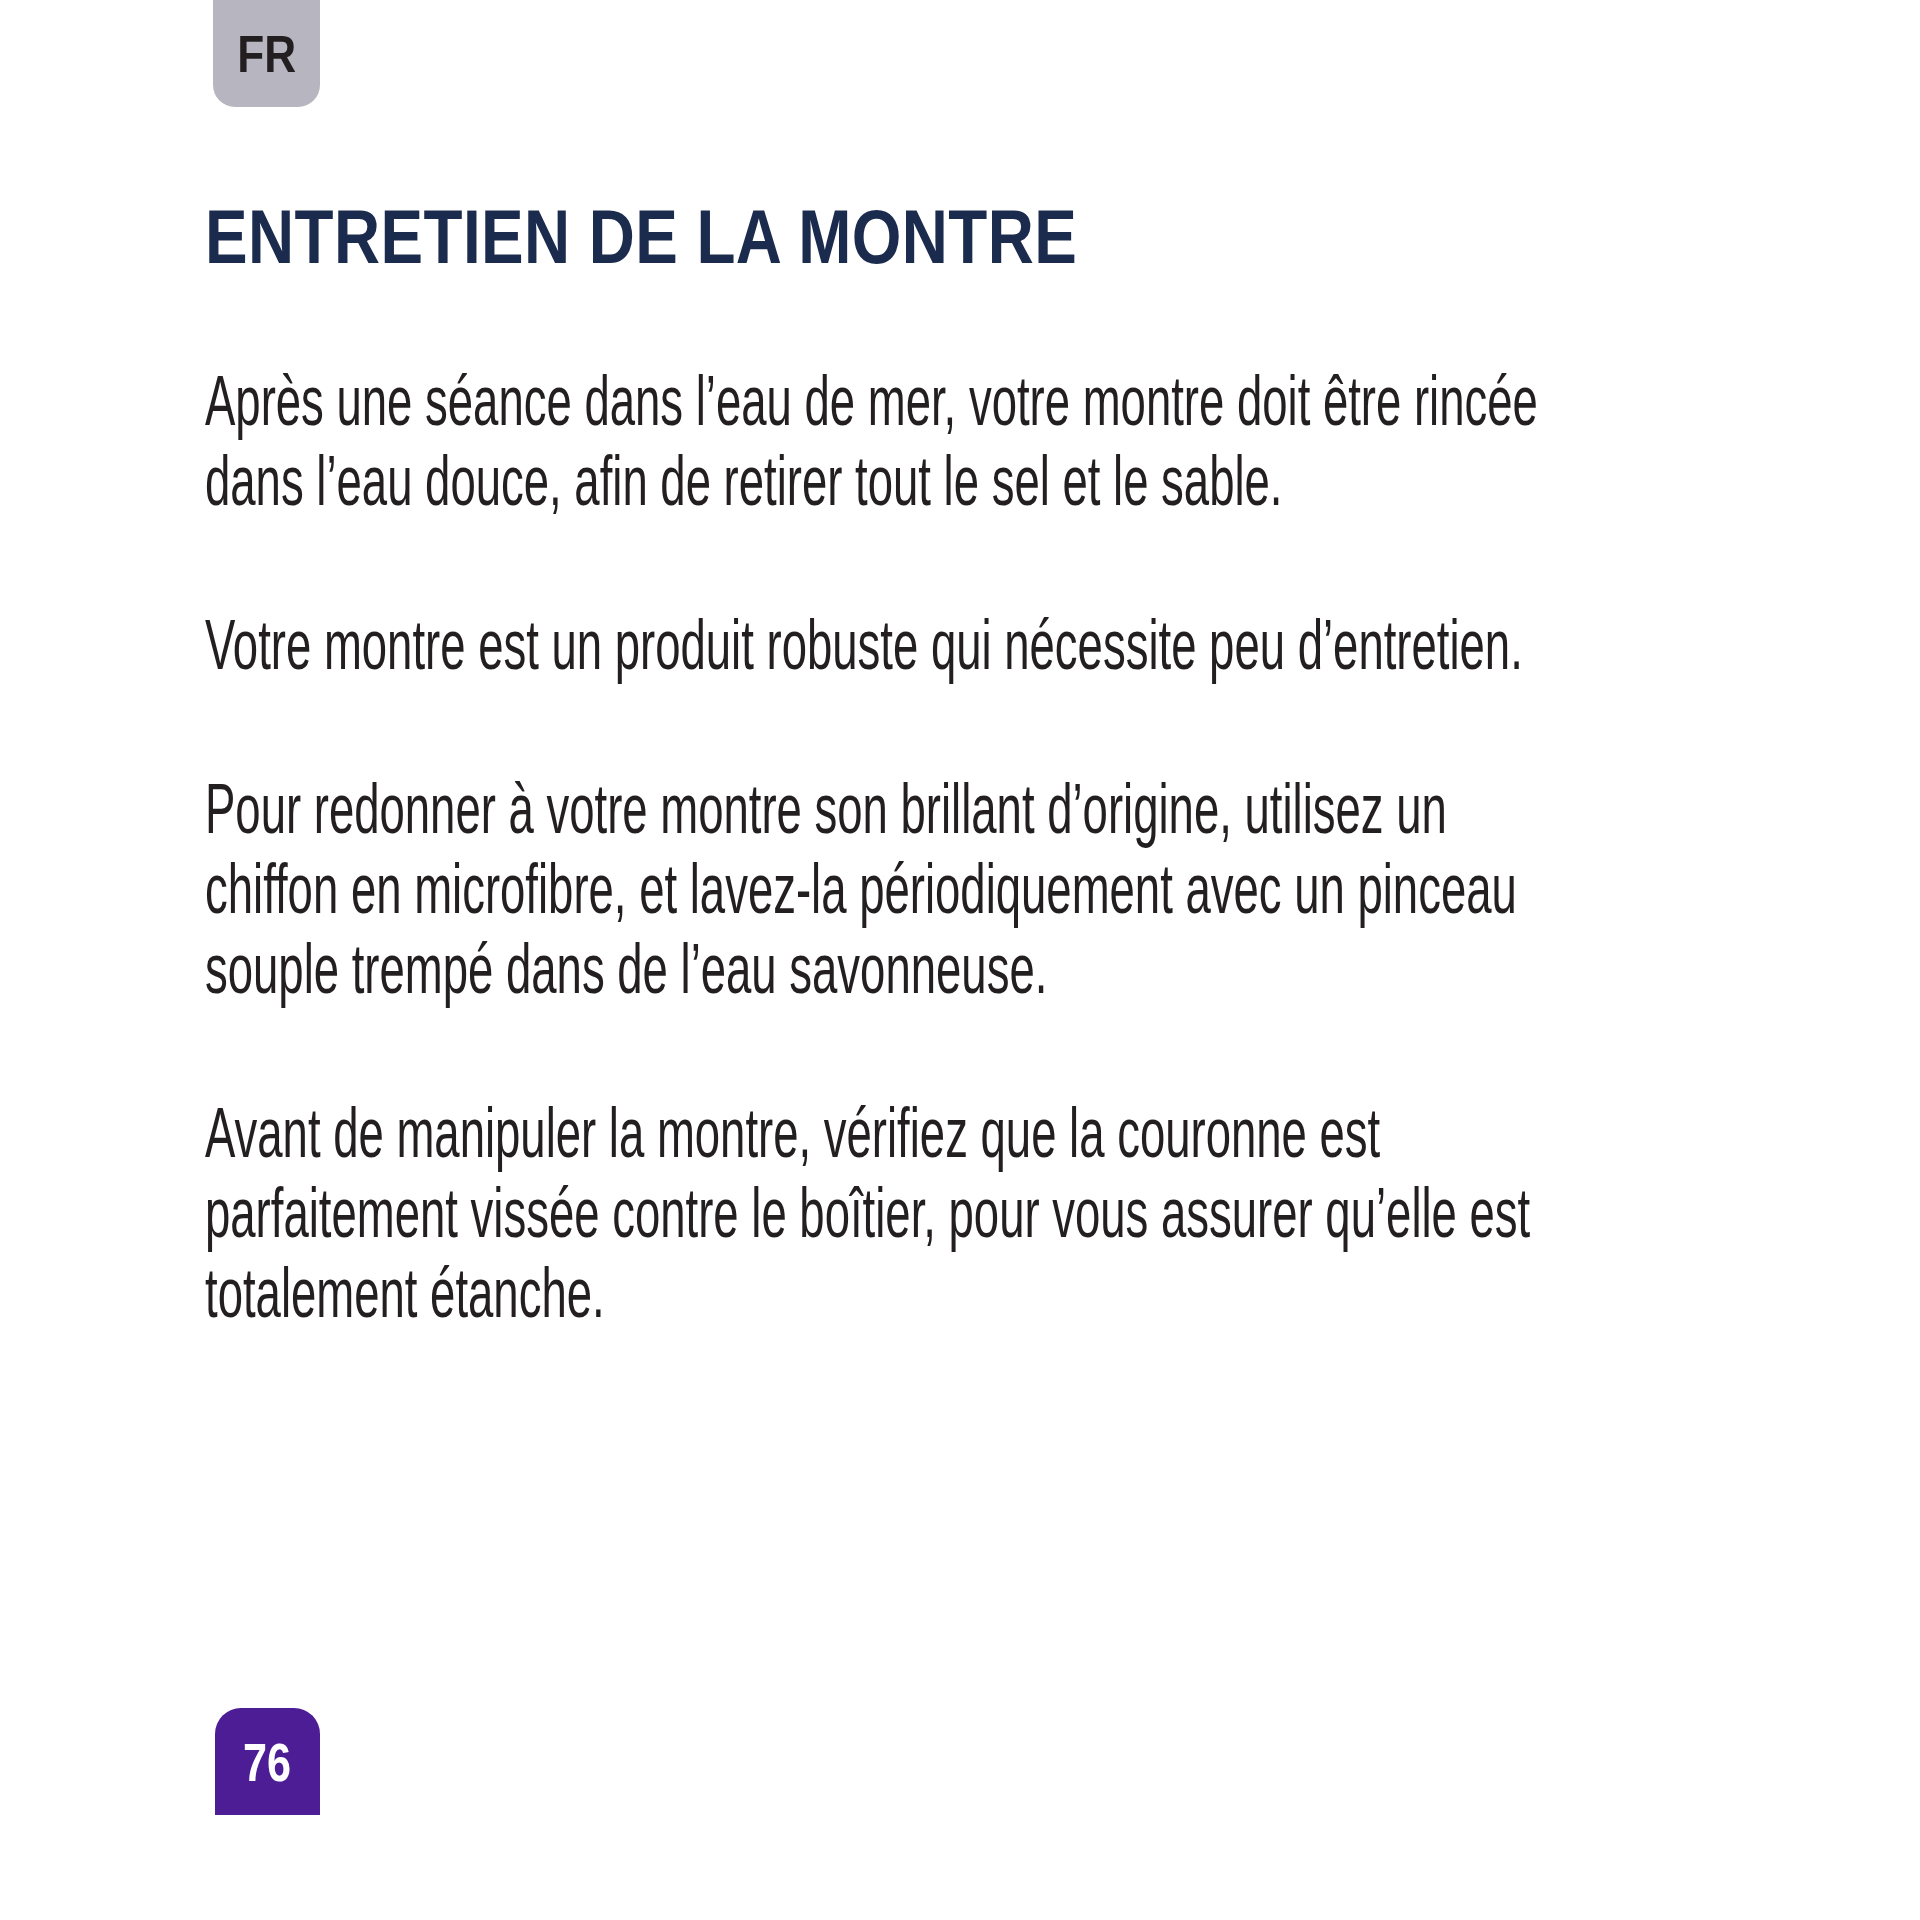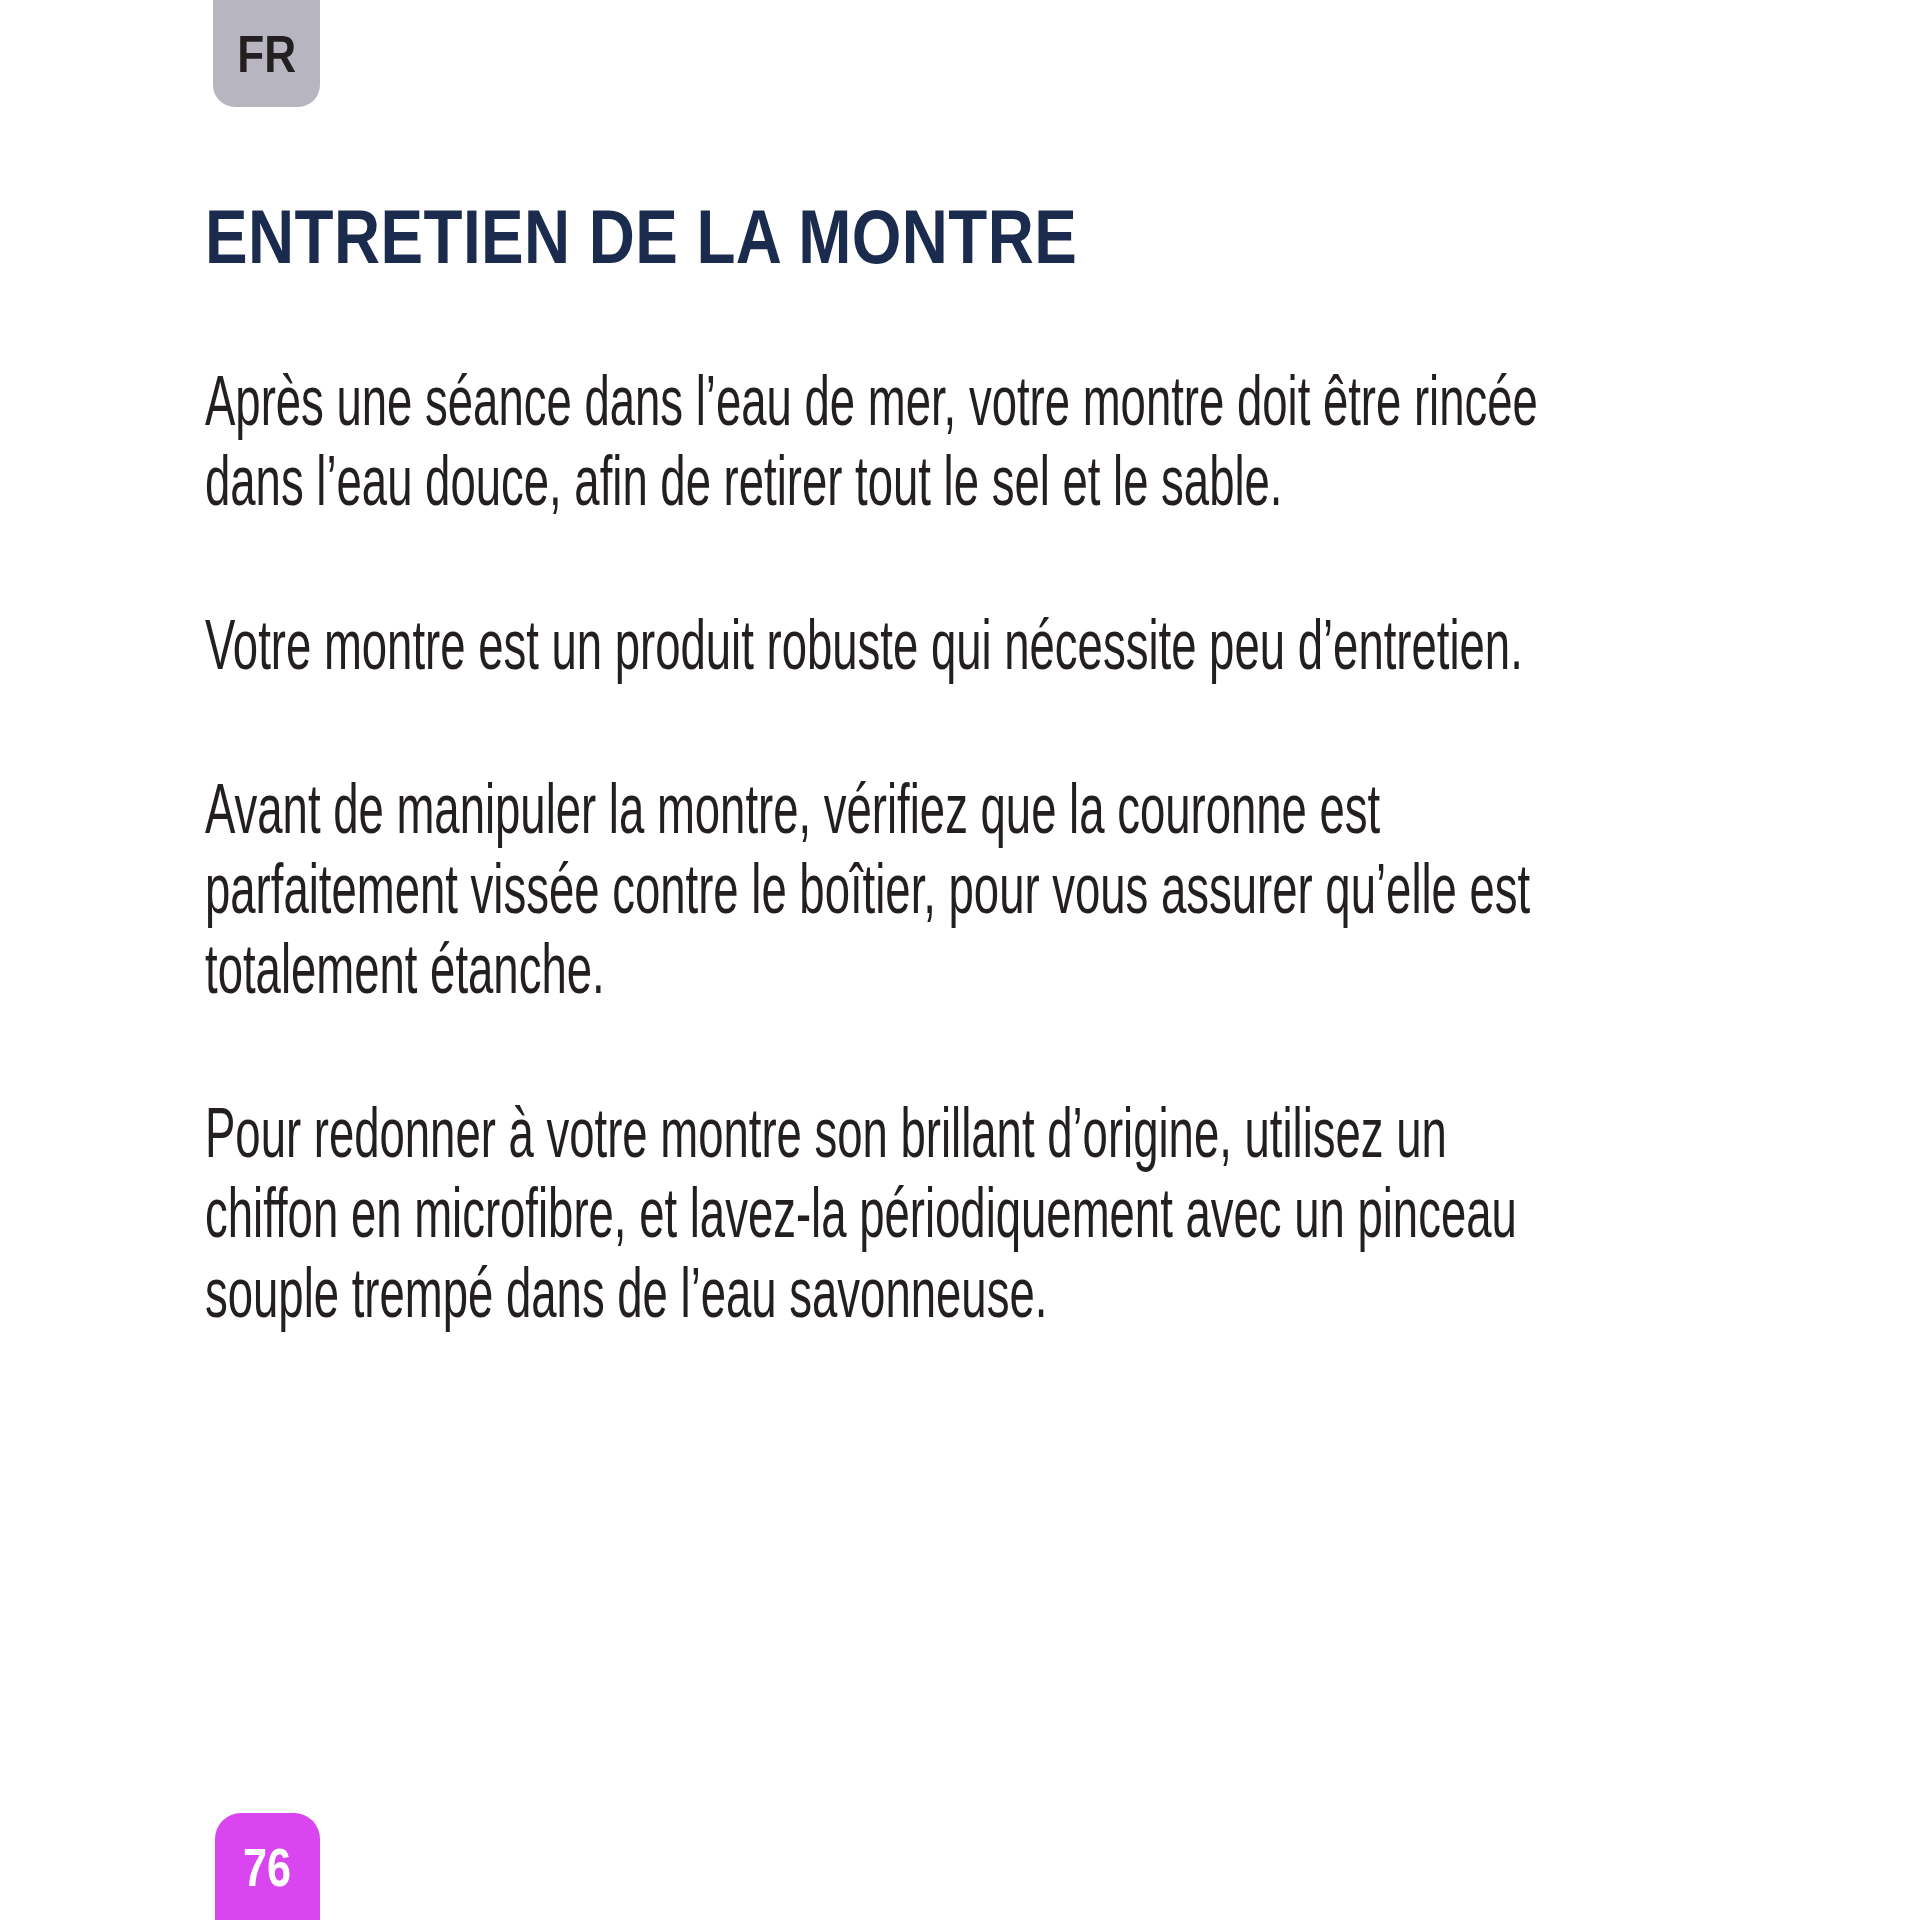--- a/index.html
+++ b/index.html
@@ -67,24 +67,24 @@
     height: 80px;
     white-space: nowrap;
     transform: scaleX(0.65);
     transform-origin: 0 50%;
     font-weight: 400;
   }
   
   .page-number-badge {
     position: absolute;
     left: 215px;
-    top: 1813px;
+    top: 1708px;
     width: 105px;
     height: 107px;
-    background: #d946ef;
+    background: #4c1d95;
     border-radius: 26px 26px 0 0;
     display: flex;
     align-items: center;
     justify-content: center;
     text-align: center;
   }
   .page-number-badge .txt {
     font-size: 54px;
     font-weight: bold;
     color: #ffffff;
@@ -107,29 +107,29 @@
     <div class="paragraph">
       <div class="line">Après une séance dans l’eau de mer, votre montre doit être rincée</div>
       <div class="line">dans l’eau douce, afin de retirer tout le sel et le sable.</div>
     </div>
 
     <div class="paragraph">
       <div class="line">Votre montre est un produit robuste qui nécessite peu d’entretien.</div>
     </div>
 
     <div class="paragraph">
+      <div class="line">Pour redonner à votre montre son brillant d’origine, utilisez un</div>
+      <div class="line">chiffon en microfibre, et lavez-la périodiquement avec un pinceau</div>
+      <div class="line">souple trempé dans de l’eau savonneuse.</div>
+    </div>
+
+    <div class="paragraph">
       <div class="line">Avant de manipuler la montre, vérifiez que la couronne est</div>
       <div class="line">parfaitement vissée contre le boîtier, pour vous assurer qu’elle est</div>
       <div class="line">totalement étanche.</div>
-    </div>
-
-    <div class="paragraph">
-      <div class="line">Pour redonner à votre montre son brillant d’origine, utilisez un</div>
-      <div class="line">chiffon en microfibre, et lavez-la périodiquement avec un pinceau</div>
-      <div class="line">souple trempé dans de l’eau savonneuse.</div>
     </div>
 
   </div>
 
   <div class="page-number-badge">
     <span class="txt">76</span>
   </div>
 
 </div>
 

